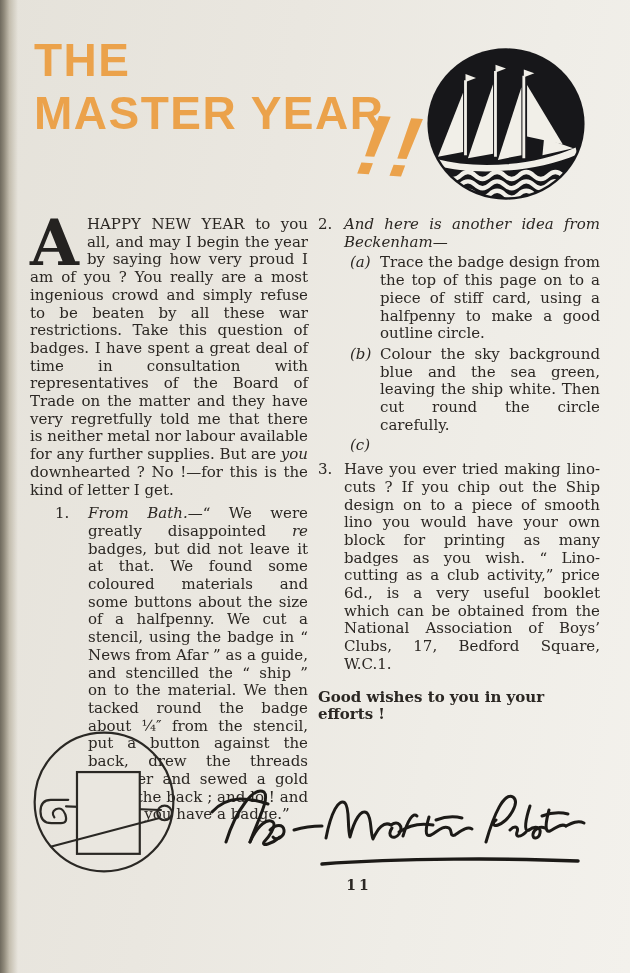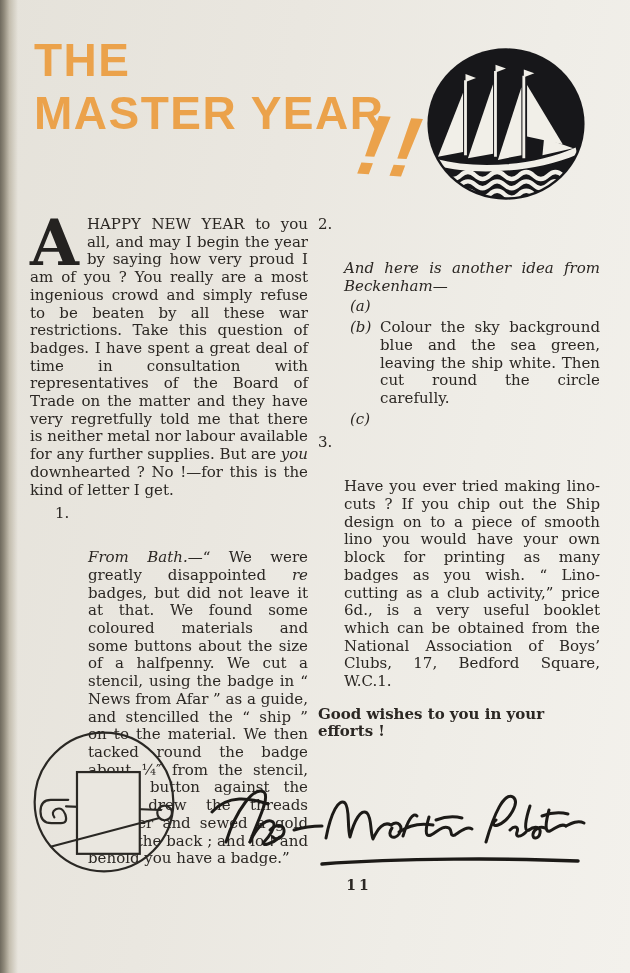--- a/index.html
+++ b/index.html
@@ -29,21 +29,21 @@
   
   .col { position:absolute; top:216px; font-size:15px; line-height:17.7px; text-align:justify; }
   .col-left  { left:30px;  width:278px; }
   .col-right { left:318px; width:282px; }
   .dropcap {
     float:left; font-weight:700; font-size:63px; line-height:49px;
     margin:3px 8px 0 0; color:#242220;
   }
   .item { display:flex; margin-top:6px; }
   .item .num { flex:none; }
-  .item .body { flex:1; text-align:justify;margin-top:44px; }
+  .item .body { flex:1; text-align:justify; }
   .item1 { margin-left:25px; }
   .item1 .num { width:33px; }
   .colr-num { width:26px; }
   .sub { display:flex; margin-left:6px; margin-top:3px; }
   .sublabel { flex:none; width:30px; font-style:italic; }
   .subbody { flex:1; text-align:justify; }
   .nb { margin:3px 0 0 4px; padding-left:36px; text-indent:-36px; }
   .closing { margin-top:15px; font-weight:700; text-align:left; }
   
   .badge-diagram { position:absolute; left:31px; top:728px; width:146px; height:148px; }
@@ -112,20 +112,21 @@
     </div>
   </section>
 
   <section class="col col-right">
     <div class="item" style="margin-top:0">
       <span class="num colr-num">2.</span>
       <div class="body">
         <i>And here is another idea from Beckenham—</i>
         <div class="sub">
           <i class="sublabel">(a)</i>
+          <div class="subbody">Trace the badge design from the top of this page on to a piece of stiff card, using a halfpenny to make a good outline circle.</div>
         </div>
         <div class="sub">
           <i class="sublabel">(b)</i>
           <div class="subbody">Colour the sky background blue and the sea green, leaving the ship white.  Then cut round the circle carefully.</div>
         </div>
         <div class="sub">
           <i class="sublabel">(c)</i>
         </div>
       </div>
     </div>

